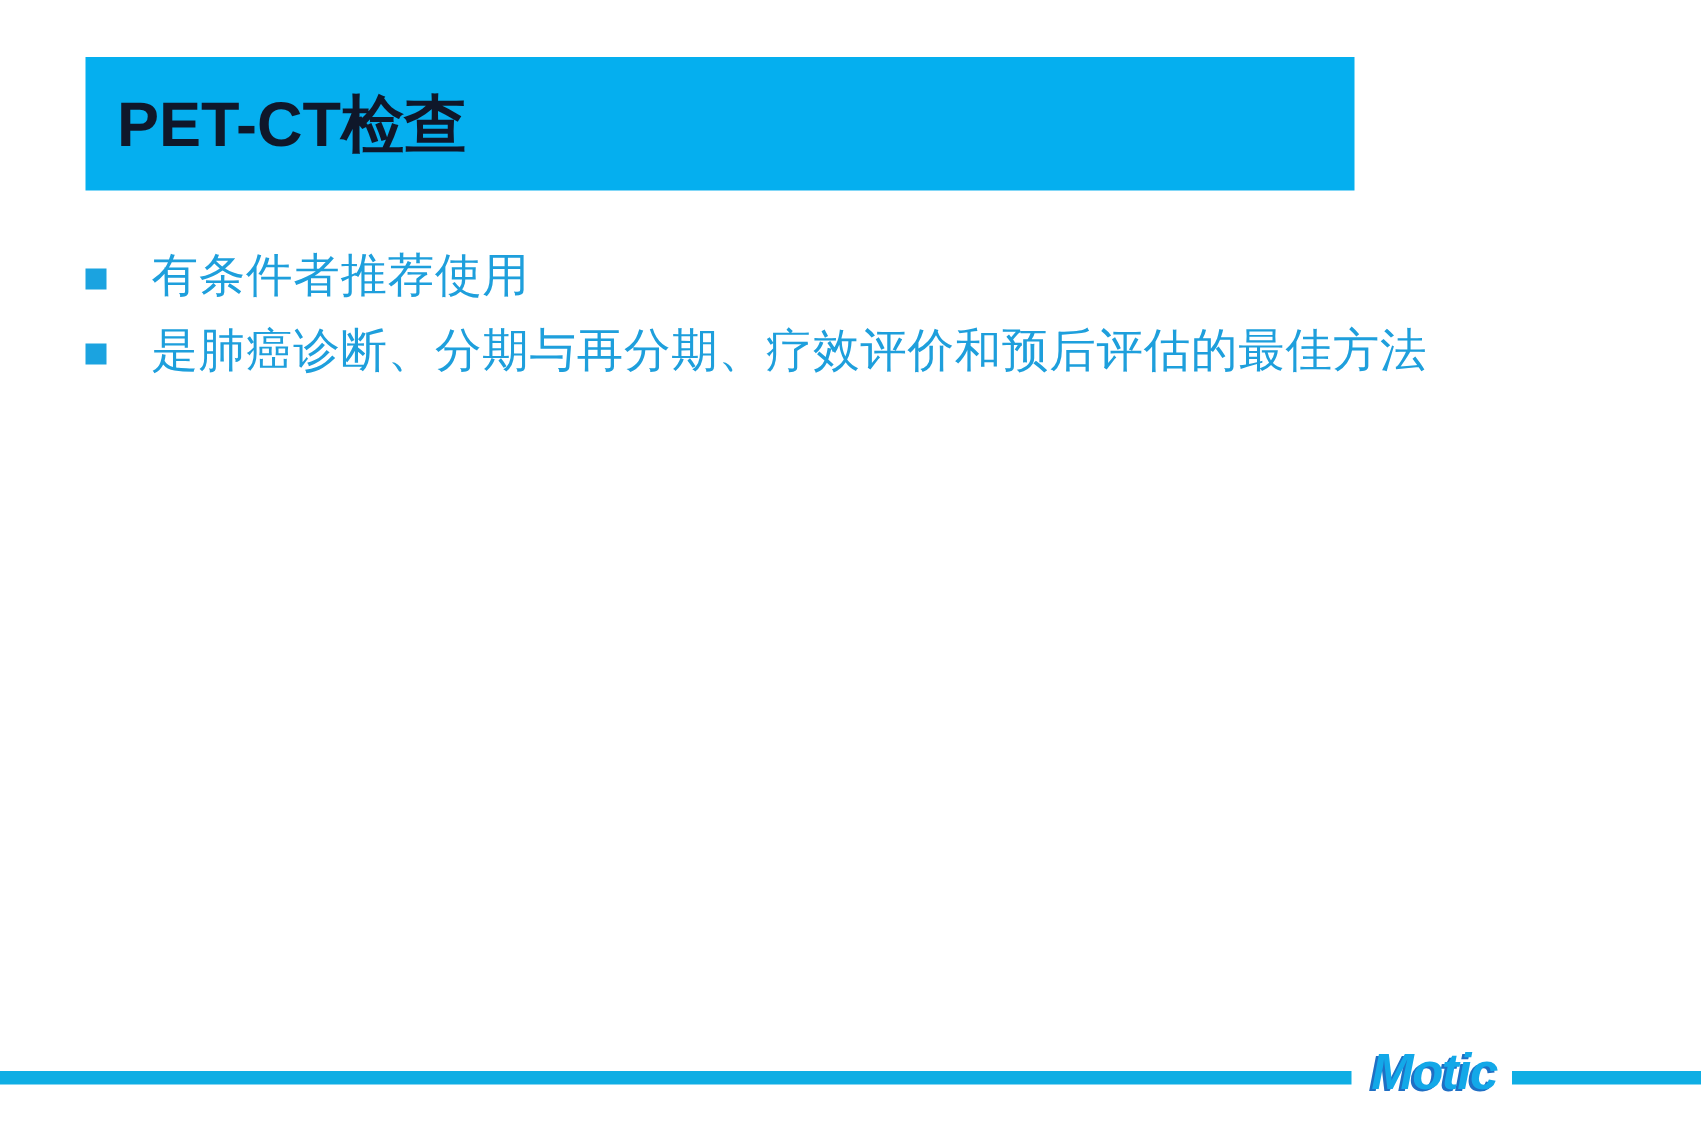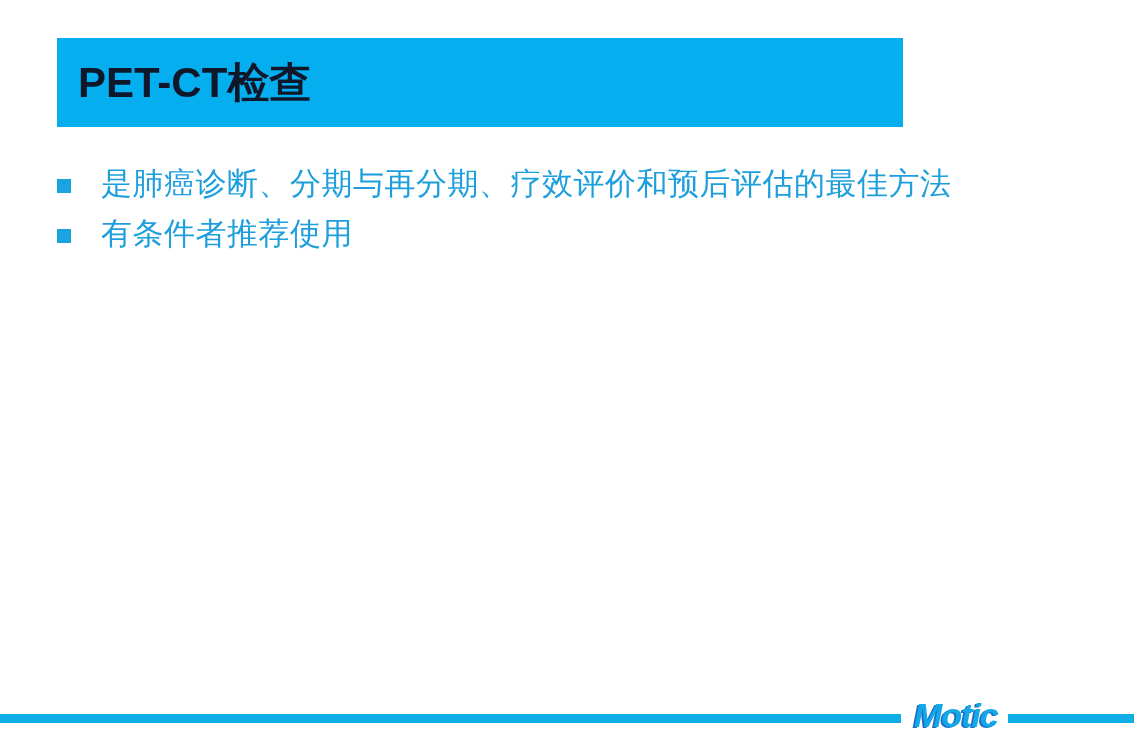--- a/index.html
+++ b/index.html
@@ -123,26 +123,26 @@
 <div class="slide">
 
   <div class="title-banner">
     <div class="title-text">PET-CT检查</div>
   </div>
 
   <div class="bullet-list">
 
     <div class="bullet-row">
       <span class="bullet-marker"></span>
-      <span class="bullet-text">是肺癌诊断、分期与再分期、疗效评价和预后评估的最佳方法</span>
+      <span class="bullet-text">有条件者推荐使用</span>
     </div>
 
     <div class="bullet-row">
       <span class="bullet-marker"></span>
-      <span class="bullet-text">有条件者推荐使用</span>
+      <span class="bullet-text">是肺癌诊断、分期与再分期、疗效评价和预后评估的最佳方法</span>
     </div>
 
   </div>
 
   <div class="footer">
     <div class="footer-bar-left"></div>
     <div class="footer-bar-right"></div>
     <div class="footer-logo">
       <span class="footer-logo-text">Motic</span>
     </div>

